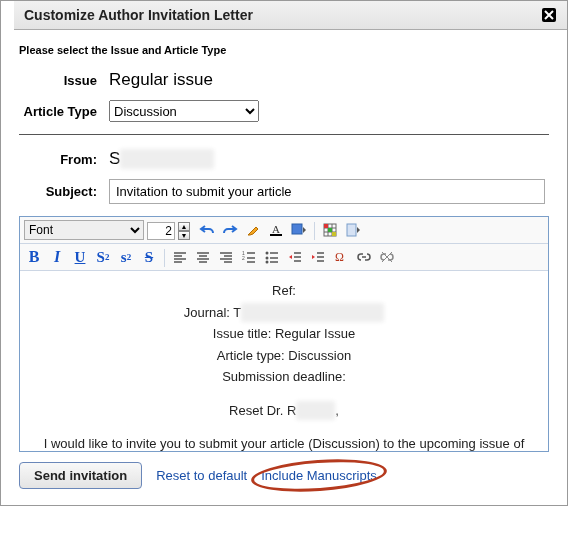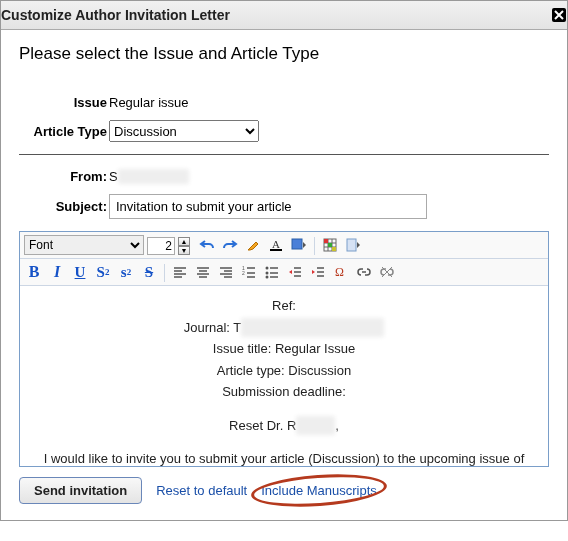--- a/index.html
+++ b/index.html
@@ -10,81 +10,82 @@
     background: #fff;
     width: 568px;
   }
   .dialog {
     border: 1px solid #999;
     width: 568px;
     box-shadow: 0 3px 6px rgba(0,0,0,0.2);
   }
   .titlebar {
     background: linear-gradient(#f1f1f1, #e3e3e3);
-    padding: 6px 0;
+    padding: 6px 10px;
     border-bottom: 1px solid #aaa;
     display: flex;
     justify-content: space-between;
     align-items: flex-start;
+    margin-left: 13px;
   }
   .titlebar .title {
     font-weight: bold;
     font-size: 14px;
     color: #222;
   }
   .close-btn {
     width: 16px; height: 16px;
     display: flex; align-items: center; justify-content: center;
     font-weight: bold; font-size: 14px;
     cursor: pointer;
   }
   .close-btn svg { display:block; }
   .body {
     padding: 14px 18px 12px 18px;
     background: #fff;
   }
   .instr {
-    font-weight: normal;
-    font-size: 17px;
-    margin-bottom: 31px;
+    font-weight: bold;
+    font-size: 11px;
+    margin-bottom: 14px;
   }
   .form-row {
     display: flex;
     align-items: center;
     margin-bottom: 10px;
   }
   .form-row .lbl {
     width: 90px;
     text-align: right;
     font-weight: bold;
-    padding-right: 2px;
+    padding-right: 12px;
     font-size: 13px;
   }
   .form-row .val {
-    font-size: 13px;
+    font-size: 17px;
   }
   select.article-type {
     width: 150px;
     font-size: 13px;
     height: 22px;
   }
   hr.sep {
     border: none;
     border-top: 1px solid #555;
     margin: 12px 0 14px 0;
   }
   .redact {
     display: inline-block;
     background: #eee;
     filter: blur(2px);
     color: transparent;
     border-radius: 2px;
   }
   .subject-input {
-    width: 318px;
+    width: 436px;
     font-size: 13px;
     padding: 4px 6px;
     border: 1px solid #aaa;
   }
   .editor {
     border: 1px solid #7a9ec9;
     margin-top: 12px;
   }
   .toolbar-row {
     display: flex;

